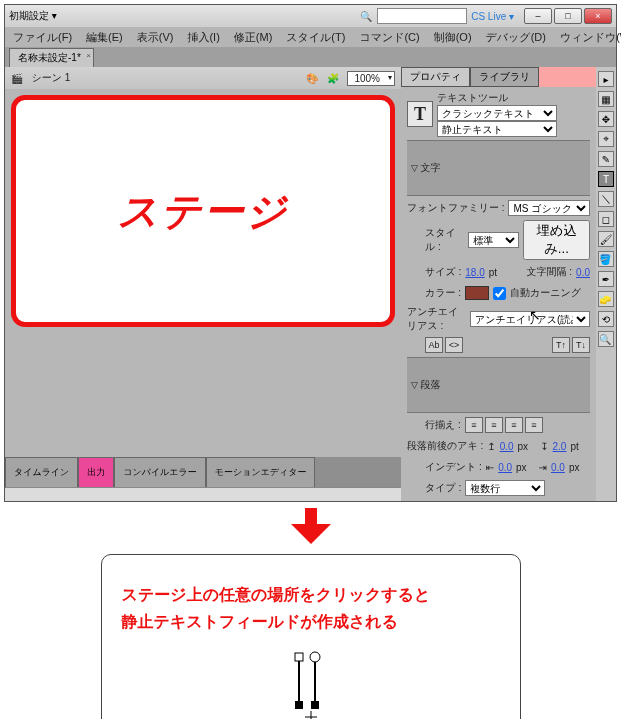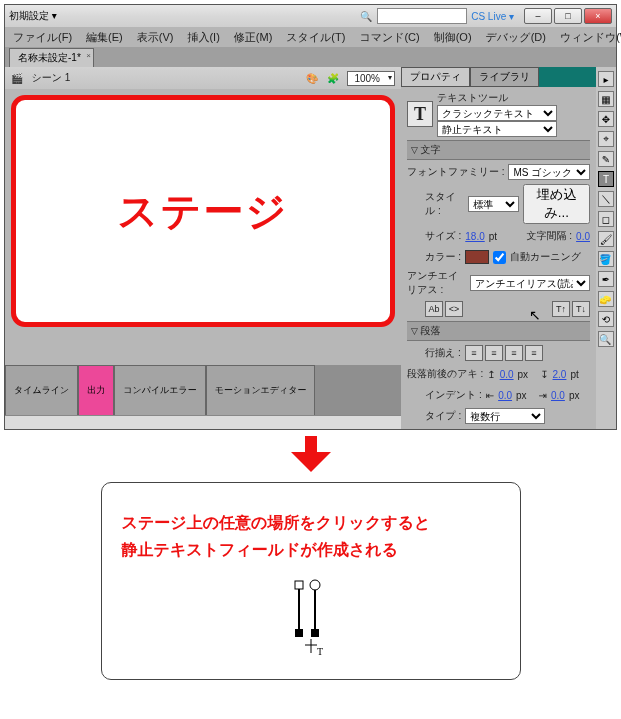--- a/index.html
+++ b/index.html
@@ -17,39 +17,39 @@
   .doc-tabs { height:20px; background:#9f9f9f; display:flex; align-items:flex-end; padding-left:4px;}
   .doc-tab { background:#c7c7c7; padding:2px 12px 2px 8px; font-size:10px; border:1px solid #666; border-bottom:none; position:relative;}
   .doc-tab .x { position:absolute; right:2px; top:2px; font-size:8px; color:#555;}
   .workspace { display:flex; flex:1; background:#5d5d5d;}
   .main-col { flex:1; display:flex; flex-direction:column; background:#b7b7b7;}
   .scene-bar { height:22px; background:linear-gradient(#d2d2d2,#c4c4c4); display:flex; align-items:center; padding:0 6px; gap:8px; font-size:10px; color:#222;}
   .scene-bar .spacer { flex:1; }
   .zoom-box { background:#fff; border:1px solid #666; padding:1px 14px 1px 6px; font-size:10px; position:relative;}
   .zoom-box::after{content:"▾"; position:absolute; right:2px; top:1px; font-size:8px;}
   .stage-wrap { flex:1; background:#b7b7b7; padding:6px; overflow:hidden;}
-  .stage { background:#fff; width:100%; height:232px; border:5px solid #ee1111; border-radius:14px; display:flex; align-items:center; justify-content:center;}
+  .stage { background:#fff; width:100%; height:232px; border:5px solid #ee1111; border-radius:14px; display:flex; align-items:center; justify-content:center;font-style:italic;}
   .stage-label { color:#ee1111; font-size:40px; font-weight:bold; letter-spacing:2px;}
   .bottom-tabs { display:flex; gap:0; background:#8f8f8f; font-size:9px;}
-  .bottom-tabs span { padding:18px 8px; background:#a4a4a4; border:1px solid #666; border-bottom:none;}
+  .bottom-tabs span { padding:8px 8px; background:#a4a4a4; border:1px solid #666; border-bottom:none;}
   .bottom-tabs span.active { background:#ec4899;}
   .output-panel { background:#fff; border:1px solid #666; height:90px; padding:4px 6px; font-size:10px; color:#333; line-height:1.35;}
   .scroll-dummy { height:14px; background:#dcdcdc; border-top:1px solid #888;}
   .right-col { width:215px; background:#b3b3b3; display:flex; }
   .panel-stack { flex:1; display:flex; flex-direction:column; }
-  .panel-tabs { display:flex; background:#0f766e; }
+  .panel-tabs { display:flex; background:#fca5a5; }
   .panel-tabs span { font-size:10px; padding:2px 8px; background:#a8a8a8; border:1px solid #555;}
   .panel-tabs span.active { background:#c9c9c9;}
   .props-body { background:#b7b7b7; padding:4px 6px; font-size:10px; color:#222; display:flex; flex-direction:column; gap:3px;}
   .props-row { display:flex; align-items:center; gap:4px; min-height:18px;}
   .props-row.indent { padding-left:18px;}
   .big-t { width:26px; height:26px; border:1px solid #666; background:#e8e8e8; font-family:serif; font-size:18px; font-weight:bold; display:flex; align-items:center; justify-content:center;}
   select.mini, input.mini { font-size:10px; height:16px; border:1px solid #777; background:#fff;}
   select.mini { width:120px; }
-  .sect-head { background:#a0a0a0; padding:2px 4px; font-size:10px; border-top:1px solid #777; border-bottom:1px solid #777;}
+  .sect-head { background:#a0a0a0; padding:20px 4px; font-size:10px; border-top:1px solid #777; border-bottom:1px solid #777;}
   .sect-head::before { content:"▽ "; font-size:9px;}
   .link { color:#2a4bd7; text-decoration:underline; cursor:pointer;text-align:right;}
   .swatch { width:24px; height:14px; background:#8b3a2e; border:1px solid #333; display:inline-block;}
   .icon-btns { display:flex; gap:2px;}
   .icon-btns span { width:18px; height:16px; border:1px solid #666; background:#d4d4d4; display:flex; align-items:center; justify-content:center; font-size:9px;}
   .tool-rail { width:20px; background:#c4c4c4; display:flex; flex-direction:column; align-items:center; padding-top:4px; gap:4px;}
   .tool-rail .tool { width:16px; height:16px; border:1px solid #777; background:#d8d8d8; font-size:10px; display:flex; align-items:center; justify-content:center;}
   .tool-rail .tool.active { border:1px solid #000; background:#888; color:#fff;}
   .arrow-down { text-align:center; margin:6px 0;}
   .arrow-down svg { width:40px; height:36px;}

